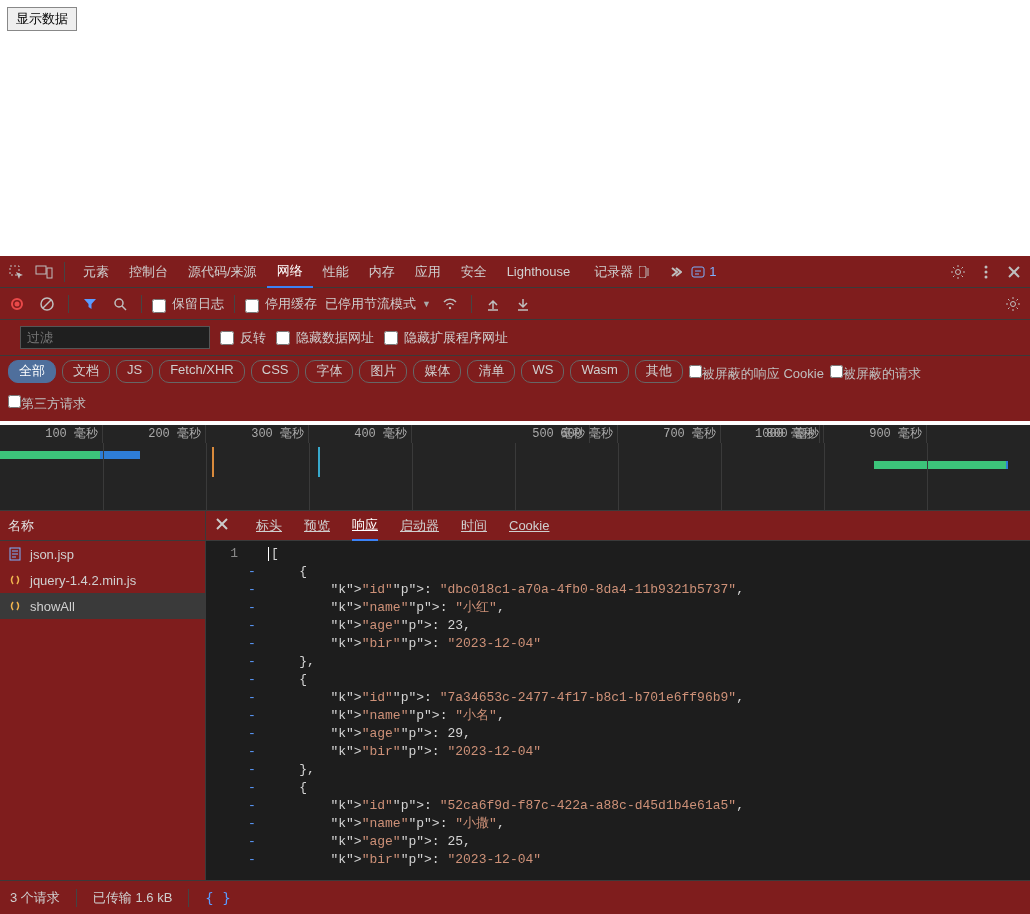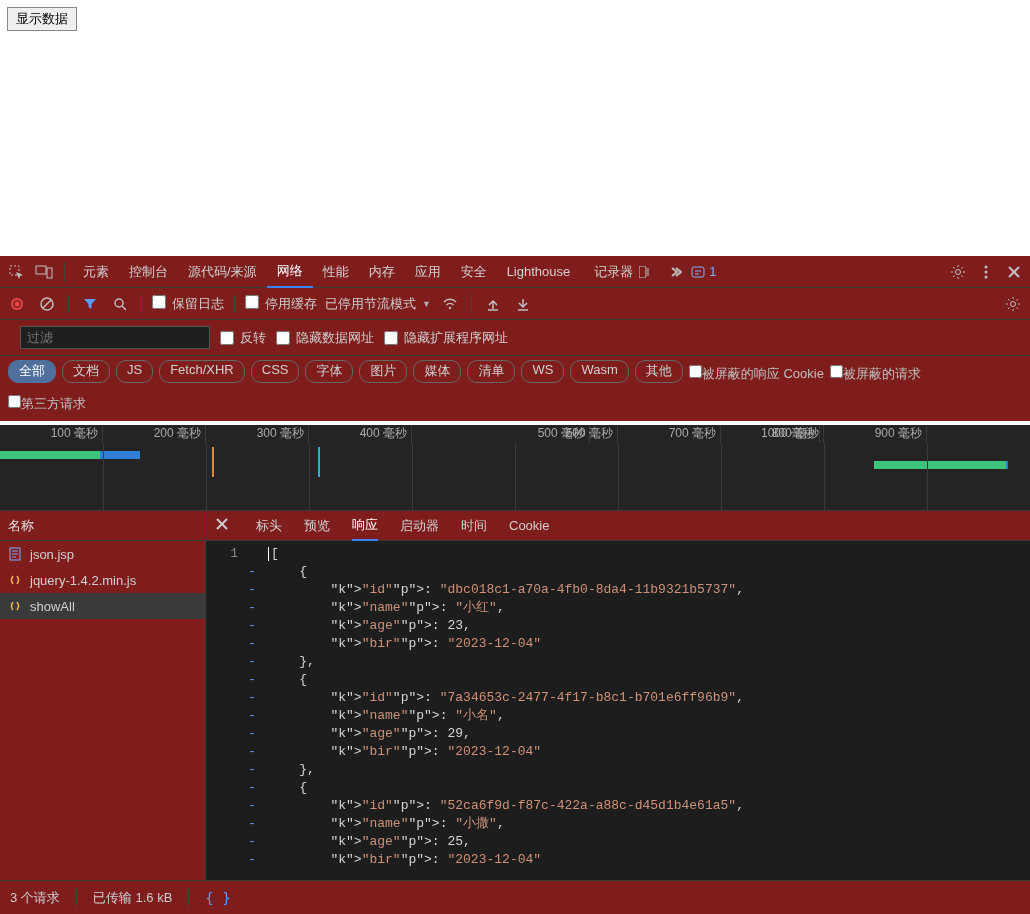--- a/index.html
+++ b/index.html
@@ -15,56 +15,56 @@
   .dt-tabs .tab.active { color: #fff; border-bottom: 2px solid #3b82f6; }
   .dt-tabs .tab.rec { display:flex; align-items:center; gap:6px; }
   .dt-tabs .spacer { flex: 1; }
   .dt-tabs .badge { display:flex; align-items:center; gap:4px; color:#7db1ff; }
   .dt-tabs .badge svg { fill:#7db1ff; }
 
   .dt-toolbar { display: flex; align-items: center; height: 32px; border-bottom: 1px solid #3a3a3a; gap: 8px; padding: 0 6px; }
   .dt-toolbar .icon-btn { width: 22px; height: 22px; display:flex; align-items:center; justify-content:center; cursor:pointer; color:#bfbfbf; }
   .dt-toolbar .icon-btn.record { color: #e94949; }
   .dt-toolbar .icon-btn.filter-active { color: #5b9bff; }
-  .dt-toolbar .chk { display:flex; align-items:flex-start; gap:6px; color:#cfcfcf; }
+  .dt-toolbar .chk { display:flex; align-items:flex-end; gap:6px; color:#cfcfcf; }
   .dt-toolbar .chk input { width:14px; height:14px; }
   .dt-toolbar .sep { width:1px; height:18px; background:#444; margin:0 2px; }
   .dt-toolbar .throttle { display:flex; align-items:center; gap:6px; color:#cfcfcf; }
   .dt-toolbar .caret { font-size: 9px; color:#aaa; }
   .dt-toolbar .spacer { flex:1; }
 
   .dt-filterbar { display: flex; flex-wrap: wrap; align-items: center; gap: 10px; padding: 6px 20px; border-bottom: 1px solid #3a3a3a; }
   .dt-filterbar input[type=text] { background: #1f1f1f; border: 1px solid #555; color: #ccc; padding: 3px 6px; width: 190px; font-size: 13px; }
   .dt-filterbar .chk { display:flex; align-items:center; gap:6px; color:#cfcfcf; }
   .dt-filterbar .chk input { width:14px; height:14px; }
   .dt-typefilter { display:flex; flex-wrap:wrap; align-items:flex-end; gap:6px; padding: 4px 8px 8px 8px; border-bottom: 4px solid #ffffff; }
   .chip { border:1px solid #666; border-radius:10px; padding:1px 10px 2px 10px; color:#cfcfcf; font-size: 13px; cursor:pointer; }
   .chip.active { background:#4f6f9c; border-color:#4f6f9c; color:#fff; }
 
   .timeline { height: 86px; border-bottom: 1px solid #3a3a3a; position: relative; background: #242424; }
-  .timeline .axis { position: absolute; top:0; left:0; right:0; height:18px; }
+  .timeline .axis { position: absolute; top:0; left:0; right:0; height:18px;font-family:Liberation Mono, monospace; }
   .timeline .tick { position: absolute; top:0; height:18px; border-right:1px solid #3a3a3a; color:#aaa; font-size:12px; text-align:right; padding-right:4px; }
   .timeline .body { position:absolute; top:18px; left:0; right:0; bottom:0; }
   .timeline .body .vline { position:absolute; top:0; bottom:0; width:1px; background:#3a3a3a; }
   .timeline .bar { position:absolute; height:8px; }
 
   .dt-main { display:flex; flex:1; min-height:0; }
   .reqlist { width: 206px; border-right: 1px solid #3a3a3a; display:flex; flex-direction:column; }
   .reqlist .head { height: 30px; display:flex; align-items:center; padding: 0 8px; border-bottom: 1px solid #3a3a3a; color:#e0e0e0; font-size:13px; }
   .reqlist .row { height: 26px; display:flex; align-items:center; gap:8px; padding: 0 8px; cursor:pointer; font-size:13px; color:#d0d0d0; }
   .reqlist .row.selected { background: #3a3a3a; }
   .reqlist .row .ic { width:14px; height:14px; display:flex; align-items:center; justify-content:center; font-size:12px; }
   .ic-doc { color:#7db1ff; }
   .ic-js { color:#f0b44e; }
   .ic-xhr { color:#f0b44e; }
 
   .detail { flex:1; display:flex; flex-direction:column; min-width:0; }
   .detail-tabs { height: 30px; display:flex; align-items:center; gap: 18px; padding: 0 10px; border-bottom: 1px solid #3a3a3a; }
   .detail-tabs .close { width:22px; color:#ccc; cursor:pointer; }
-  .detail-tabs .dtab { color:#cfcfcf; cursor:pointer; height:30px; display:flex; align-items:center; }
+  .detail-tabs .dtab { color:#cfcfcf; cursor:pointer; height:30px; display:flex; align-items:center;text-decoration:underline; }
   .detail-tabs .dtab.active { color:#fff; border-bottom:2px solid #3b82f6; }
 
   .editor { flex:1; display:flex; font-family: Consolas, "Courier New", monospace; font-size: 13px; background:#1d1d1d; overflow:hidden; }
   .gutter { width: 56px; background:#1d1d1d; color:#6e6e6e; text-align:right; padding: 4px 6px 0 4px; line-height: 18px; }
   .gutter .ln { display:flex; justify-content:flex-end; gap:10px; }
   .gutter .ln .num { color:#8a8a8a; }
   .gutter .ln .fold { color:#5b9bff; width:8px; text-align:center; }
   .code { flex:1; padding: 4px 0 0 6px; line-height: 18px; color:#d4d4d4; white-space: pre; }
   .cursor { display:inline-block; width:1px; height:14px; background:#fff; vertical-align:middle; margin-right:2px; } 
   .s { color:#ce9178; } 

